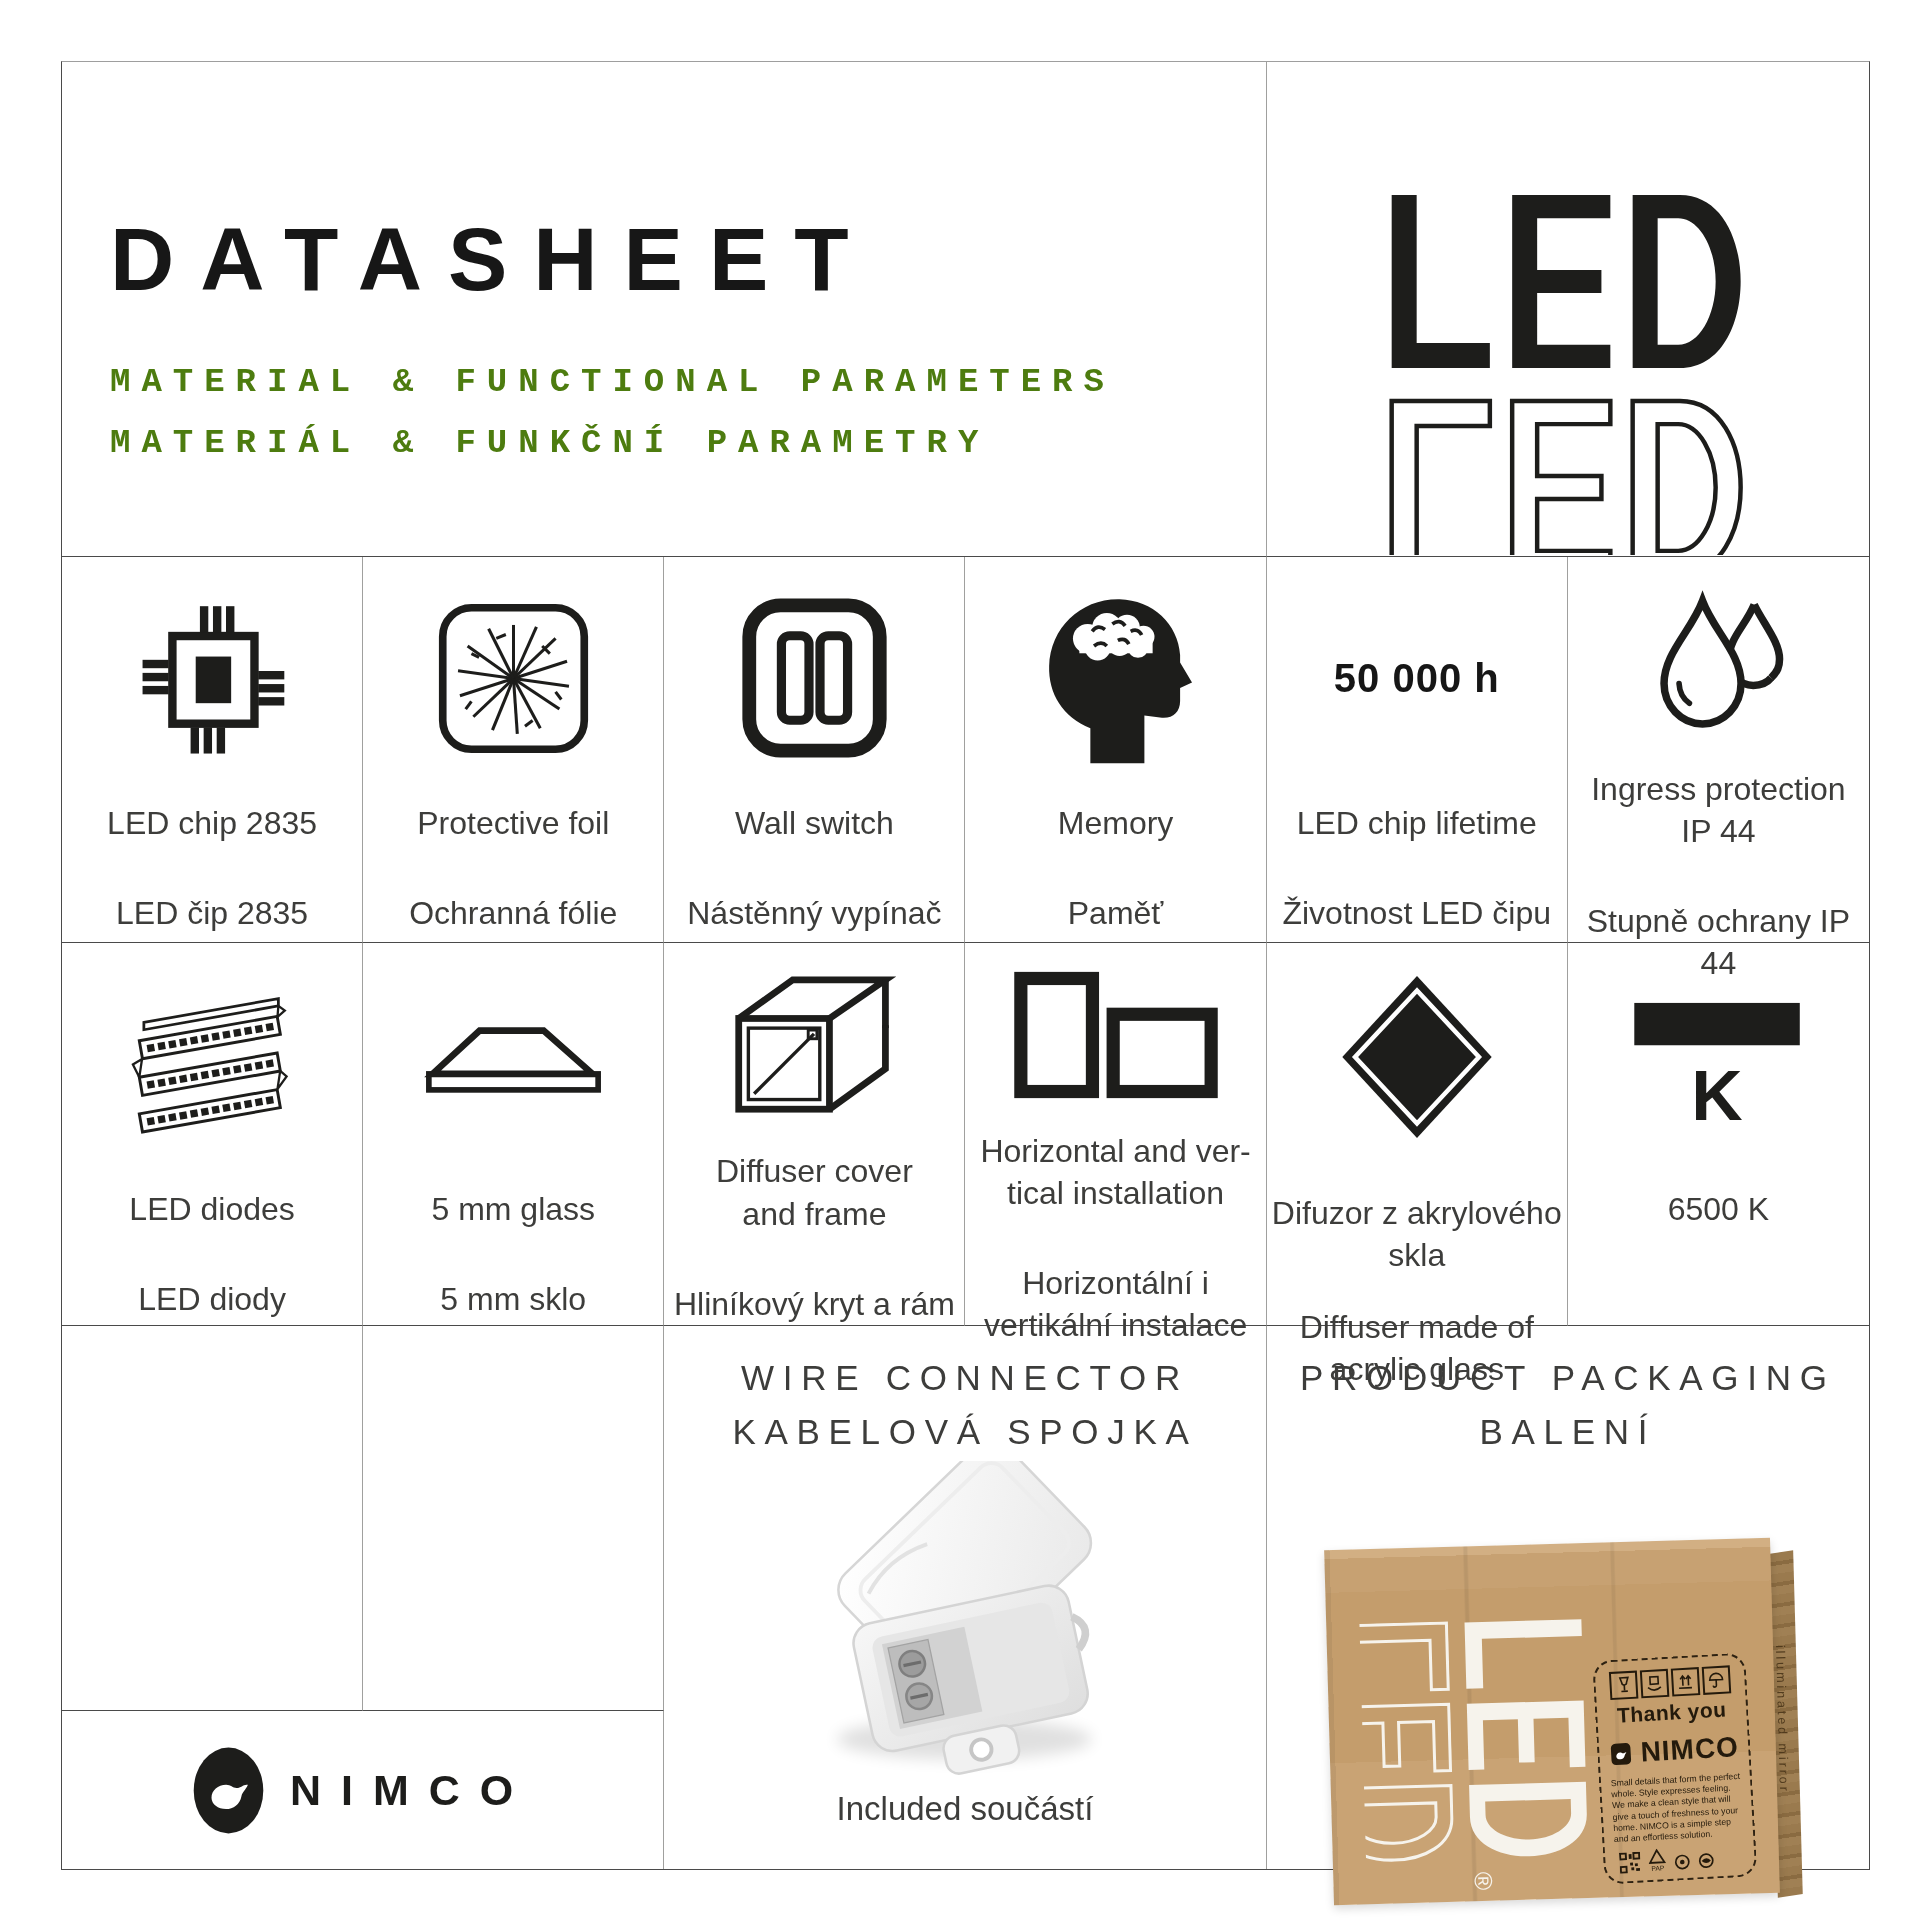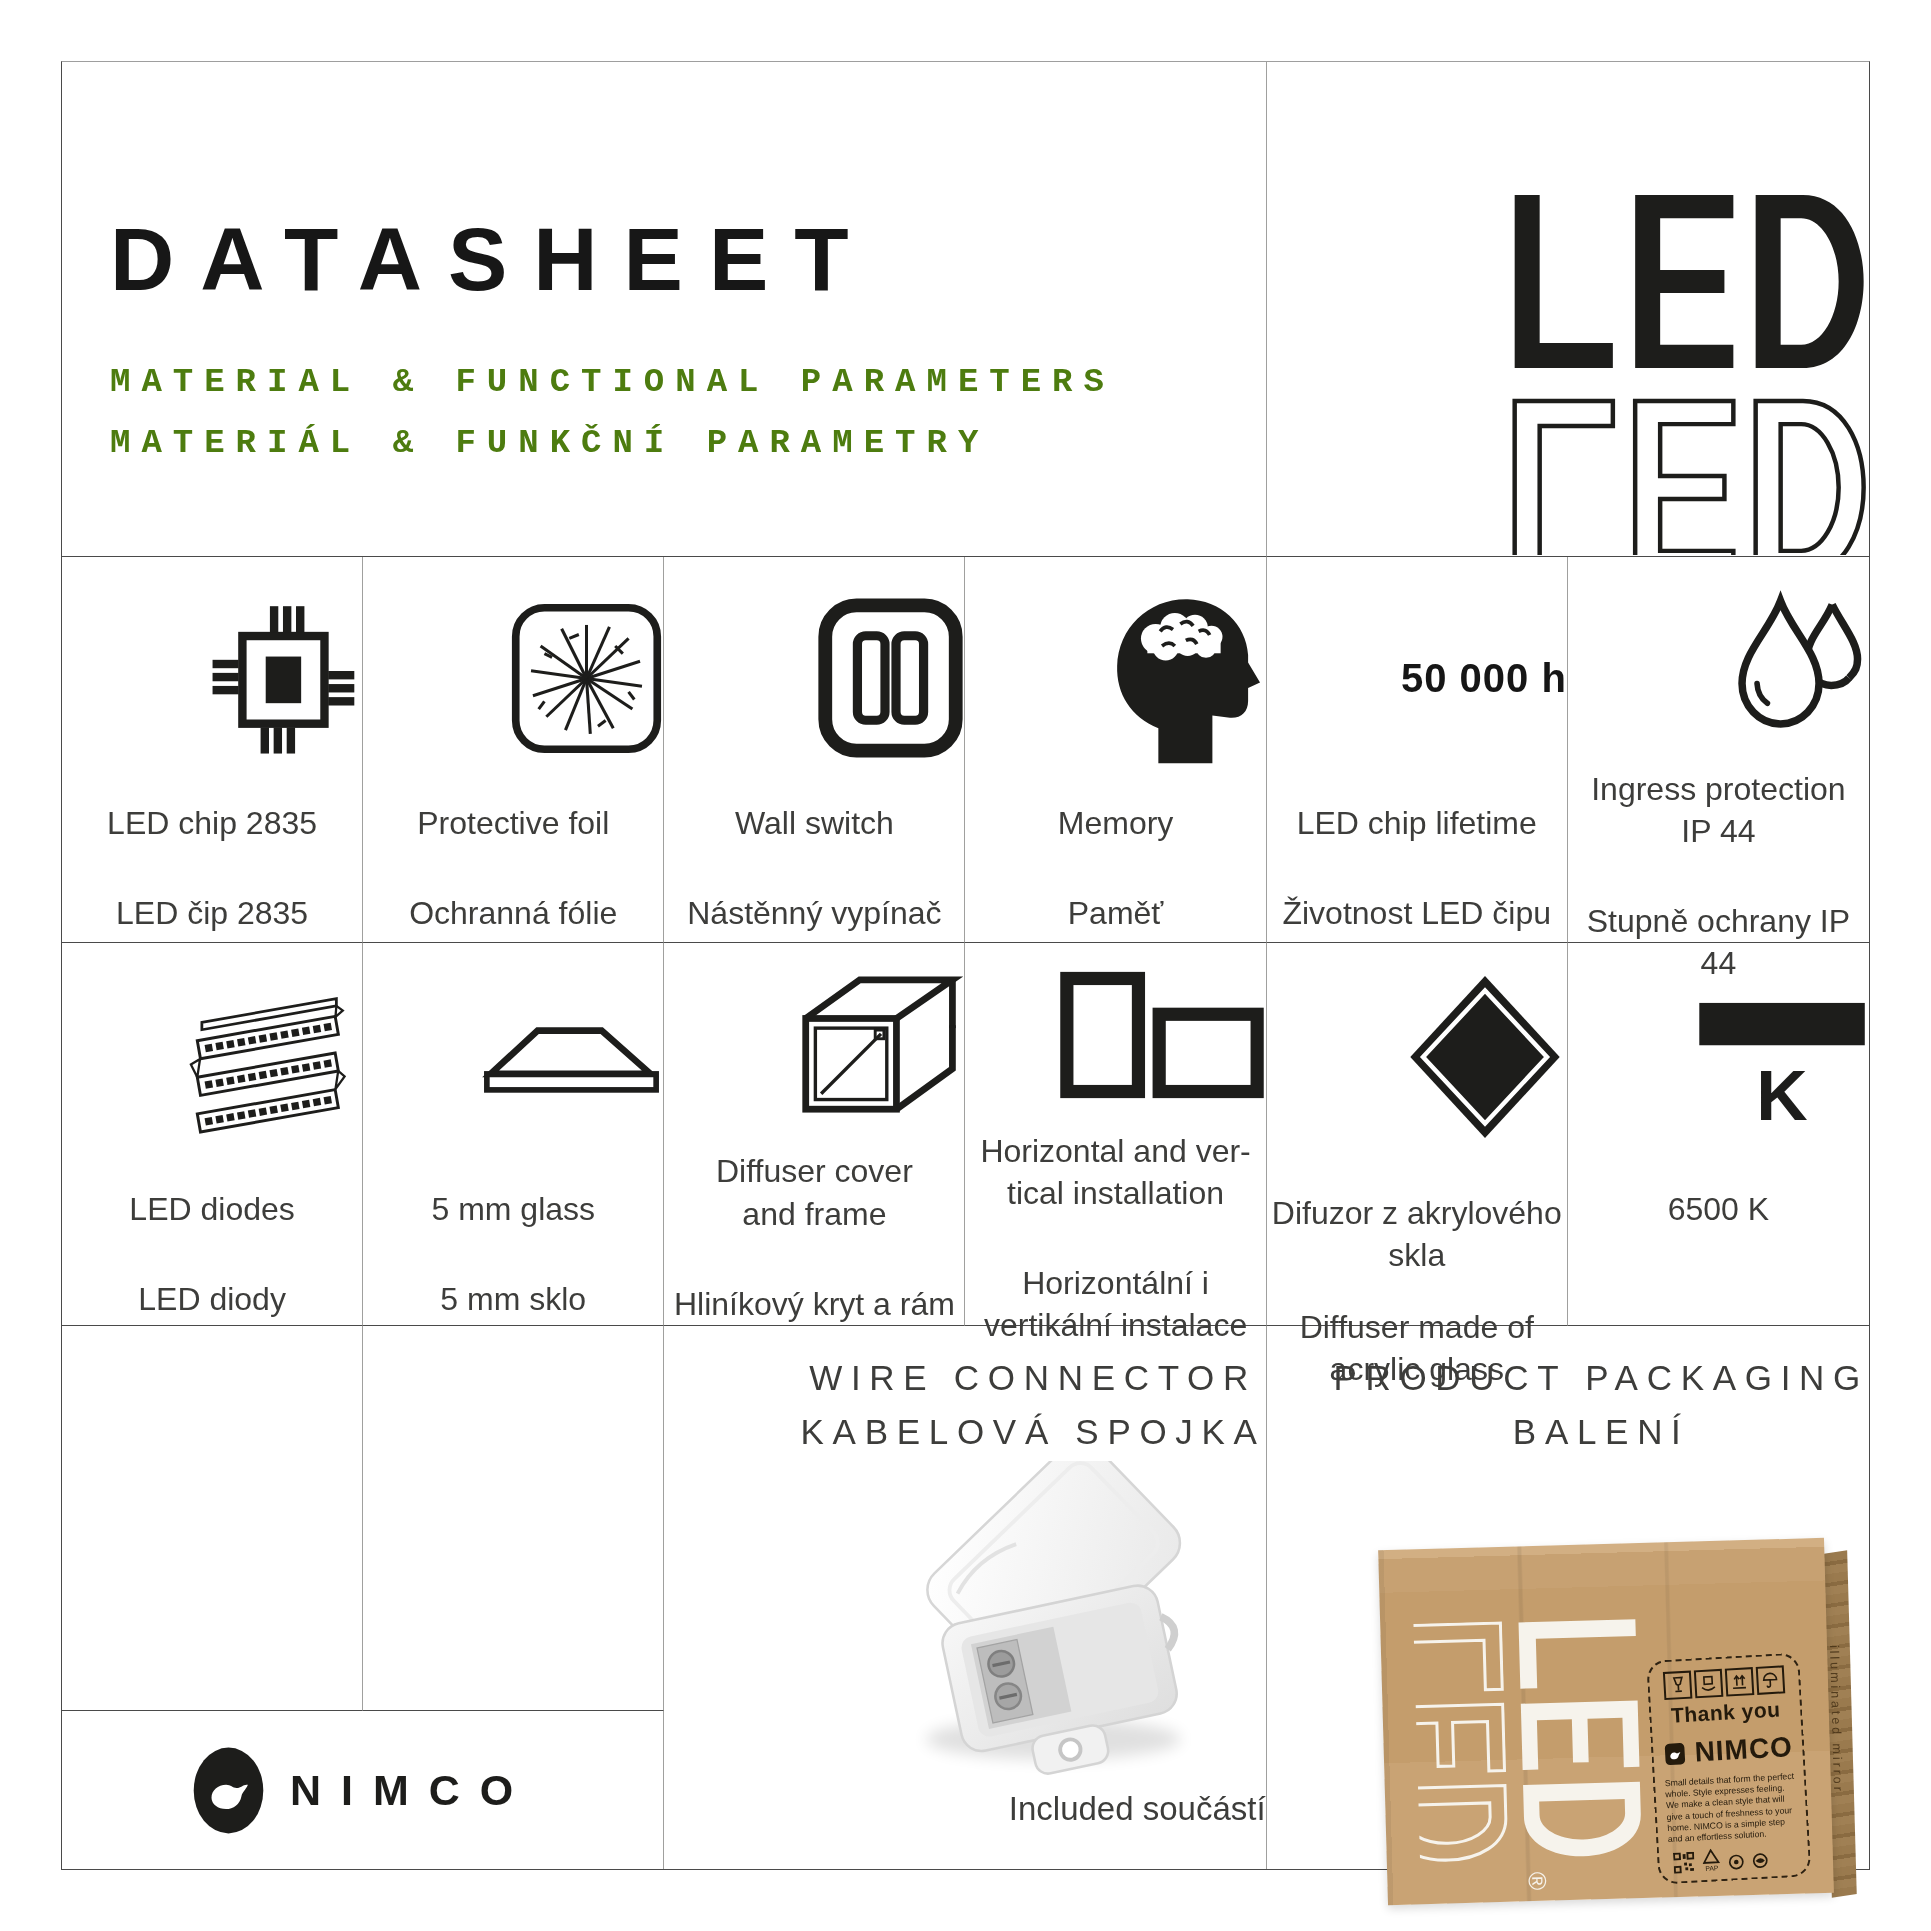--- a/index.html
+++ b/index.html
@@ -2,21 +2,21 @@
 <html><head>
 <meta charset="utf-8">
 <style>
   html,body{margin:0;padding:0;background:#fff;}
   .sheet{position:relative;width:1931px;height:1931px;background:#fff;
          font-family:"Liberation Sans",sans-serif;color:#3d3d3b;overflow:hidden;}
   .grid{position:absolute;left:61px;top:61px;width:1809px;height:1809px;
         box-sizing:border-box;border:1.9px solid #4a4a4a;border-top-color:#9e9e9e;
         display:grid;grid-template-columns:repeat(6,1fr);
         grid-template-rows:495px 386px 383px 385px 1fr;}
-  .cell{box-sizing:border-box;position:relative;display:flex;flex-direction:column;align-items:flex-end;}
+  .cell{box-sizing:border-box;position:relative;display:flex;flex-direction:column;align-items:center;}
   .br{border-right:1.9px solid #a0a09e;}
   .bb{border-bottom:1.9px solid #4a4a4a;gap:22px;}
 
   
   .hdr-left{grid-column:1/5;grid-row:1;align-items:flex-start;padding:153px 0 0 48px;}
   .title{font-size:89px;font-weight:bold;letter-spacing:26px;color:#171717;line-height:1;}
   .subtitle{font-size:34px;font-weight:bold;letter-spacing:11px;color:#4d7c0f;font-family:Liberation Mono, monospace;}
   .sub1{margin-top:37px;}
   .sub2{margin-top:1px;}
   .hdr-right{grid-column:5/7;grid-row:1;padding-top:130px;}

